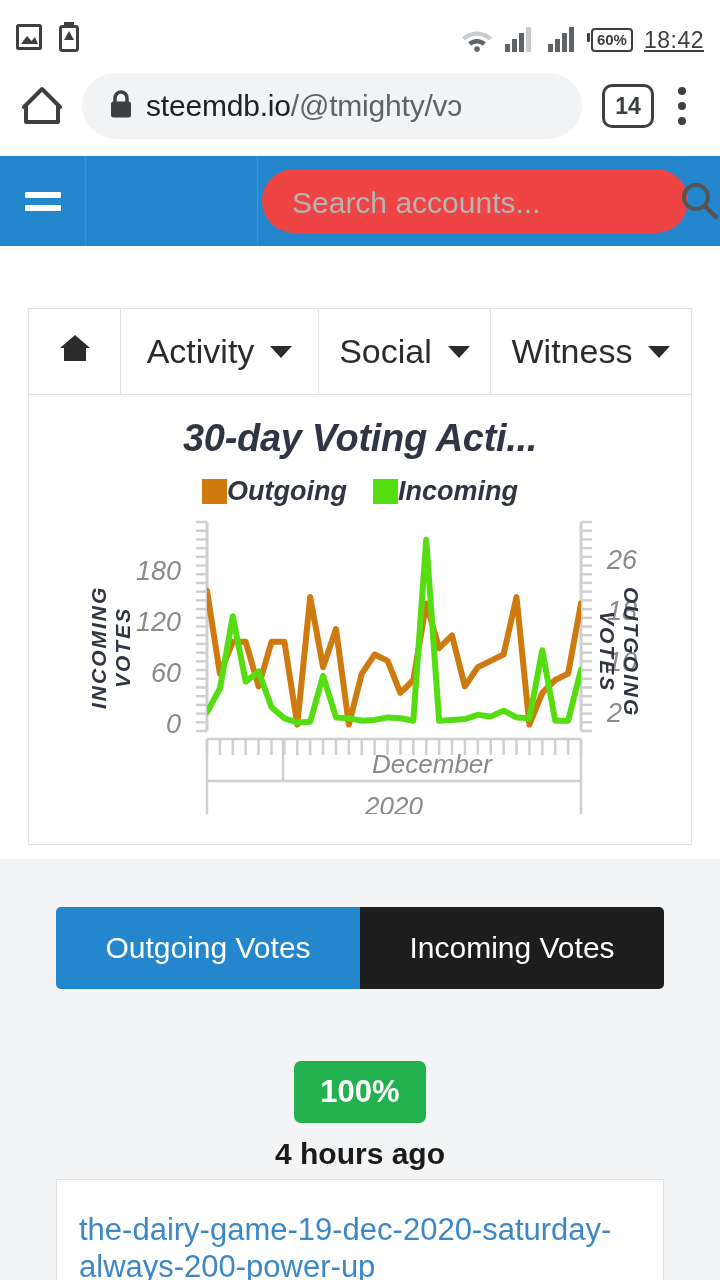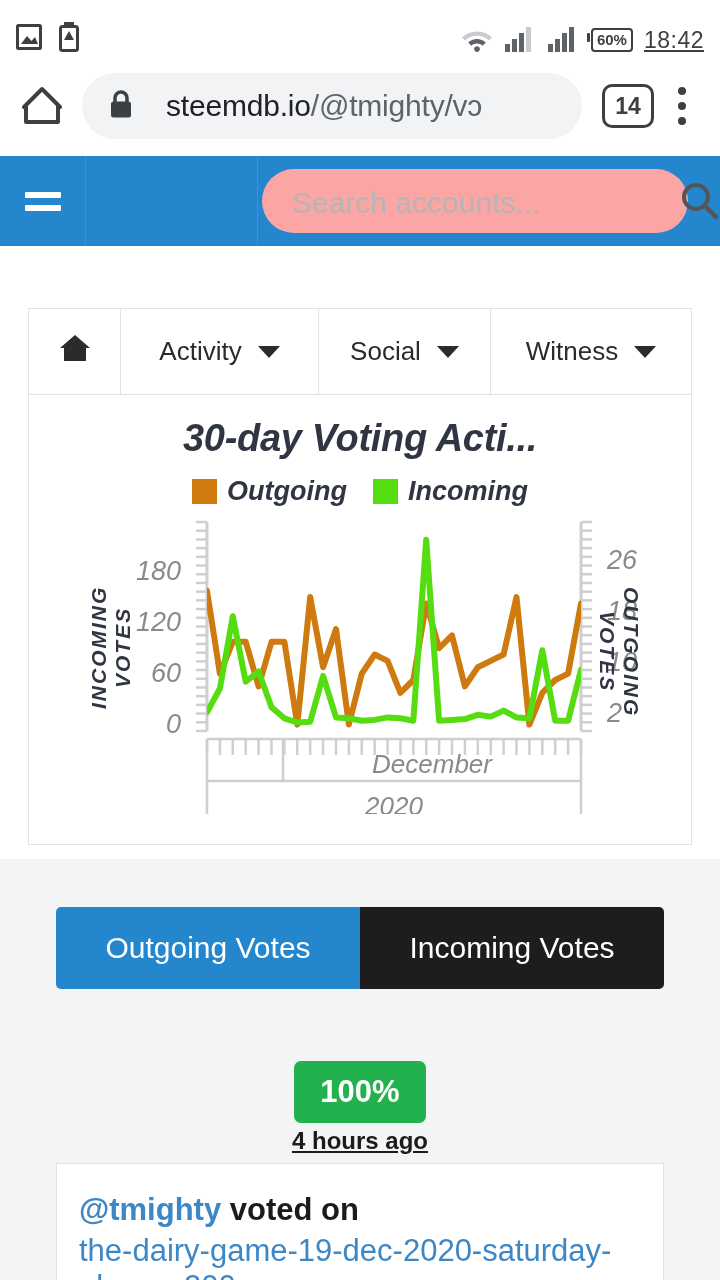--- a/index.html
+++ b/index.html
@@ -39,21 +39,21 @@
     background: #ffffff;
   }
   .home-btn { width: 52px; height: 52px; display:flex; align-items:center; justify-content:center; }
   .urlpill {
     flex: 1 1 auto;
     height: 66px;
     background: #f1f3f4;
     border-radius: 33px;
     display: flex; align-items: center;
     padding: 0 22px 0 26px;
-    gap: 32px;
+    gap: 12px;
     overflow: hidden;
     margin-left: 8px;
   }
   .urltext {
     font-size: 30px; color: #202124;
     white-space: nowrap; overflow: hidden;
     letter-spacing: -0.2px;
   }
   .urltext .dim { color: #5f6368; }
   .tabcount {
@@ -75,42 +75,42 @@
   .nav-hamburger {
     width: 86px; height: 90px;
     display: flex; flex-direction: column;
     align-items: center; justify-content: center; gap: 7px;
     border-right: 1px solid #3c93d4;
   }
   .nav-hamburger span { width: 36px; height: 6px; background: #ffffff; border-radius: 1px; display:block; }
   .nav-spacer { width: 172px; height: 90px; border-right: 1px solid #3c93d4; }
   .searchwrap {
     position: absolute; left: 262px; right: 32px;
-    height: 64px; background: #fca5a5; border-radius: 32px;
+    height: 64px; background: #ef4444; border-radius: 32px;
     display: flex; align-items: center; padding: 4px 26px 0 30px;
   }
   .searchwrap input {
     border: none; outline: none; flex: 1;
     font-size: 30px; font-family: inherit; color: #333;
     background: transparent;
   }
   .searchwrap input::placeholder { color: #b5b5b5; }
 
   
   .page { background:#fff; padding-top: 62px; }
 
   .card {
     margin: 0 28px;
     border: 1px solid #e3e3e3;
     background: #fff;
   }
   .tabstrip { display: flex; height: 86px; border-bottom: 1px solid #e3e3e3; }
   .tabstrip .tab {
     display: flex; align-items: center; justify-content: center;
-    gap: 16px; font-size: 26px; color: #2b2b2b;
+    gap: 16px; font-size: 34px; color: #2b2b2b;
     border-right: 1px solid #e3e3e3;
   }
   .tab-home { width: 92px; }
   .tab-activity { width: 198px; }
   .tab-social { width: 172px; }
   .tab-witness { width: 200px; border-right: none !important; }
   .caret {
     width: 0; height: 0;
     border-left: 11px solid transparent;
     border-right: 11px solid transparent;
@@ -120,21 +120,21 @@
   
   .chartbox { padding: 22px 0 30px 0; font-style: italic; }
   .chart-title {
     text-align: center; font-size: 38px; font-weight: bold;
     color: #2f3542; letter-spacing: -.3px;
   }
   .legend {
     display: flex; justify-content: center; align-items: center;
     gap: 26px; margin-top: 16px;
   }
-  .legend-item { display: flex; align-items: center; gap: 10px;
+  .legend-item { display: flex; align-items: center; 
     font-size: 27px; font-weight: bold; color: #2f3542; }
   .swatch { width: 25px; height: 25px; display:block; }
 
   .plotwrap { position: relative; height: 295px; margin-top: 12px; }
   .axis-label {
     position: absolute; font-size: 21px; font-weight: bold;
     letter-spacing: 2px; color: #2f3542;
     writing-mode: vertical-rl; text-align: center;
   }
   .axis-left  { left: 58px;  top: 28px; transform: rotate(180deg); height: 200px;}
@@ -148,21 +148,21 @@
     font-size: 30px; color: #fff;
   }
   .seg-active { background: #2487ce; }
   .seg-idle   { background: #1d1d1d; }
 
   .pctwrap { display: flex; justify-content: center; margin-top: 72px; }
   .pct {
     background: #22b14c; color: #fff; font-weight: bold;
     font-size: 31px; padding: 13px 26px; border-radius: 7px;
   }
-  .ago { text-align: center; font-size: 24px; font-weight: bold; color: #1b1b1b; margin-top: 4px; text-decoration: underline; }
+  .ago { text-align: center; font-size: 30px; font-weight: bold; color: #1b1b1b; margin-top: 14px; }
 
   .voterow {
     margin: 8px 56px 0 56px; background: #fff;
     border: 1px solid #e3e3e3; border-bottom: none;
     padding: 28px 22px 0 22px;
     font-size: 31px; line-height: 1.18; color: #1b1b1b;
   }
   .link { color: #3d87c7; }
   .bold { font-weight: bold; }
   .voterow .l2 { margin-top: 4px; }
@@ -414,23 +414,19 @@
       <div class="seg seg-active">Outgoing Votes</div>
       <div class="seg seg-idle">Incoming Votes</div>
     </div>
 
     <div class="pctwrap">
       <div class="pct">100%</div>
     </div>
     <div class="ago">4 hours ago</div>
 
     <div class="voterow">
-      <div class="l1">
-        <span class="link bold">@tmighty</span>
-        <span class="bold">voted on</span>
-      </div>
       <div class="l2">
         <span class="link">the-dairy-game-19-dec-2020-saturday-always-200-power-up</span>
       </div>
 
     </div>
   </div>
 </div>
 
 </body></html>

